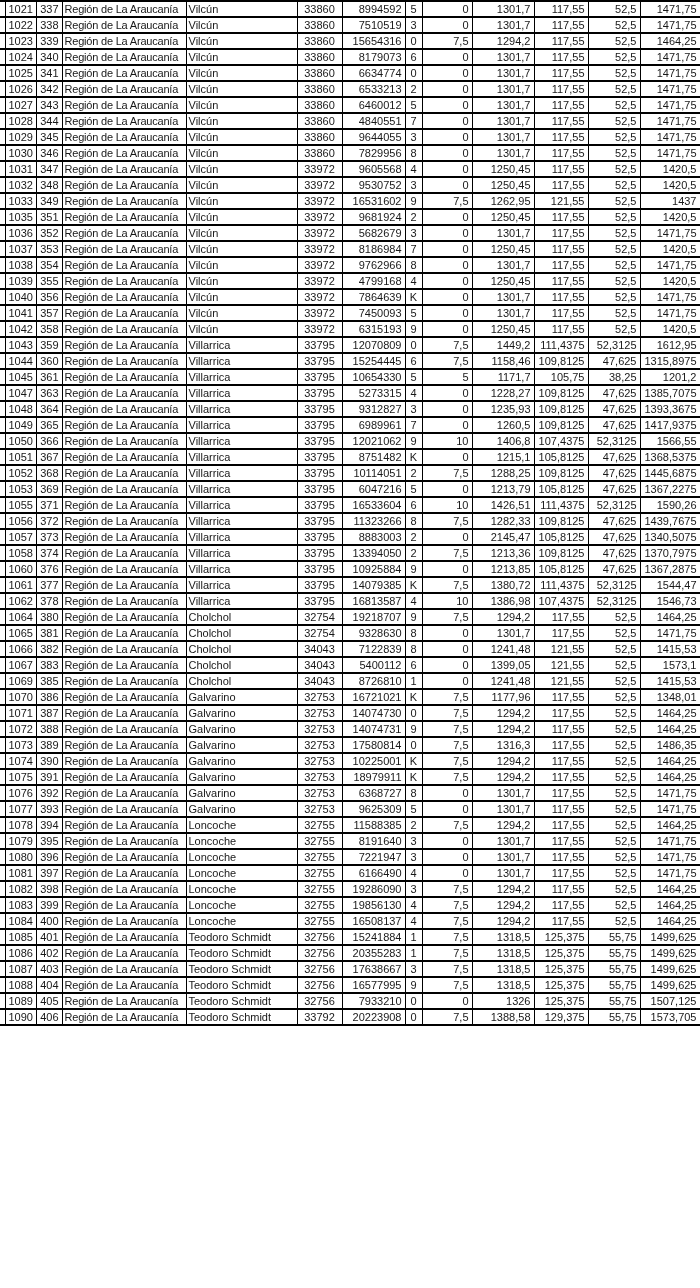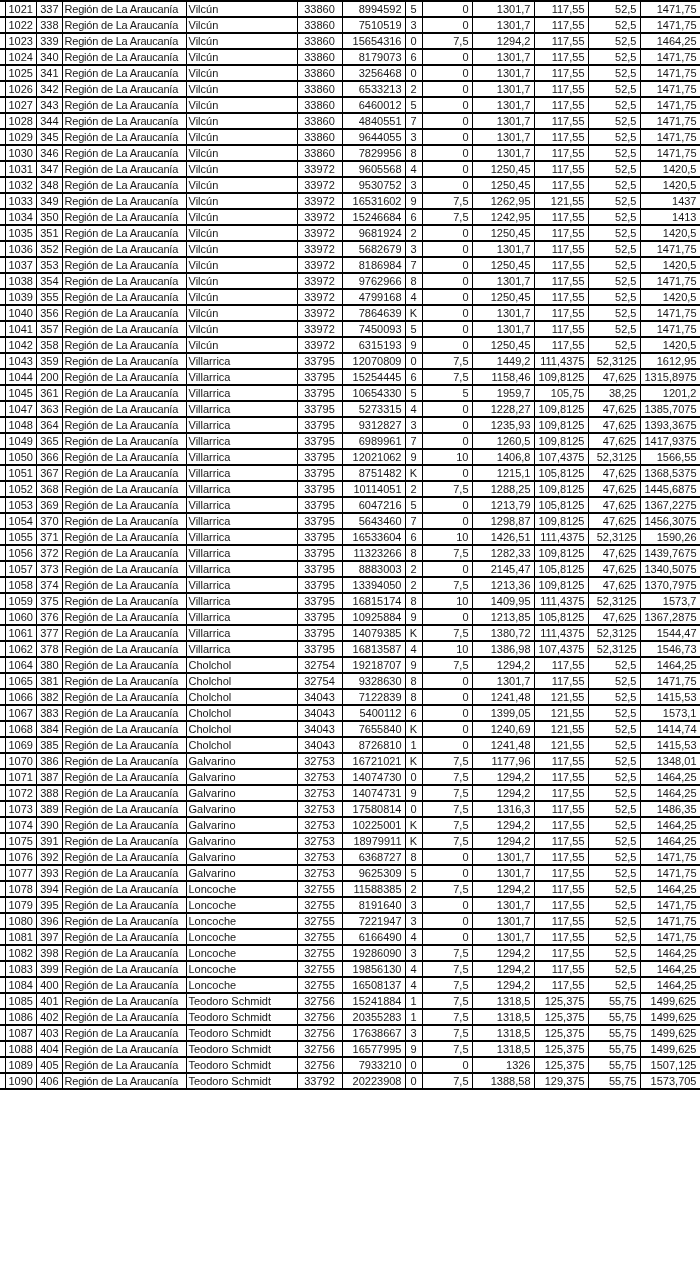--- a/index.html
+++ b/index.html
@@ -125,21 +125,21 @@
     <td class="num">1471,75</td>
   </tr>
 
   <tr>
     <td class="c-sliver"></td>
     <td class="num">1025</td>
     <td class="num">341</td>
     <td class="txt c-region">Región de La Araucanía</td>
     <td class="txt">Vilcún</td>
     <td class="ctr">33860</td>
-    <td class="num">3256468</td>
+    <td class="num">6634774</td>
     <td class="ctr">0</td>
     <td class="num">0</td>
     <td class="num">1301,7</td>
     <td class="num">117,55</td>
     <td class="num">52,5</td>
     <td class="num">1471,75</td>
   </tr>
 
   <tr>
     <td class="c-sliver"></td>
@@ -262,35 +262,20 @@
     <td class="ctr">33972</td>
     <td class="num">16531602</td>
     <td class="ctr">9</td>
     <td class="num">7,5</td>
     <td class="num">1262,95</td>
     <td class="num">121,55</td>
     <td class="num">52,5</td>
     <td class="num">1437</td>
   </tr>
 
-  <tr>
-    <td class="c-sliver"></td>
-    <td class="num">1034</td>
-    <td class="num">350</td>
-    <td class="txt c-region">Región de La Araucanía</td>
-    <td class="txt">Vilcún</td>
-    <td class="ctr">33972</td>
-    <td class="num">15246684</td>
-    <td class="ctr">6</td>
-    <td class="num">7,5</td>
-    <td class="num">1242,95</td>
-    <td class="num">117,55</td>
-    <td class="num">52,5</td>
-    <td class="num">1413</td>
-  </tr>
 
   <tr>
     <td class="c-sliver"></td>
     <td class="num">1035</td>
     <td class="num">351</td>
     <td class="txt c-region">Región de La Araucanía</td>
     <td class="txt">Vilcún</td>
     <td class="ctr">33972</td>
     <td class="num">9681924</td>
     <td class="ctr">2</td>
@@ -425,21 +410,21 @@
     <td class="num">7,5</td>
     <td class="num">1449,2</td>
     <td class="num">111,4375</td>
     <td class="num">52,3125</td>
     <td class="num">1612,95</td>
   </tr>
 
   <tr>
     <td class="c-sliver"></td>
     <td class="num">1044</td>
-    <td class="num">200</td>
+    <td class="num">360</td>
     <td class="txt c-region">Región de La Araucanía</td>
     <td class="txt">Villarrica</td>
     <td class="ctr">33795</td>
     <td class="num">15254445</td>
     <td class="ctr">6</td>
     <td class="num">7,5</td>
     <td class="num">1158,46</td>
     <td class="num">109,8125</td>
     <td class="num">47,625</td>
     <td class="num">1315,8975</td>
@@ -448,21 +433,21 @@
   <tr>
     <td class="c-sliver"></td>
     <td class="num">1045</td>
     <td class="num">361</td>
     <td class="txt c-region">Región de La Araucanía</td>
     <td class="txt">Villarrica</td>
     <td class="ctr">33795</td>
     <td class="num">10654330</td>
     <td class="ctr">5</td>
     <td class="num">5</td>
-    <td class="num">1959,7</td>
+    <td class="num">1171,7</td>
     <td class="num">105,75</td>
     <td class="num">38,25</td>
     <td class="num">1201,2</td>
   </tr>
 
 
   <tr>
     <td class="c-sliver"></td>
     <td class="num">1047</td>
     <td class="num">363</td>
@@ -567,35 +552,20 @@
     <td class="ctr">33795</td>
     <td class="num">6047216</td>
     <td class="ctr">5</td>
     <td class="num">0</td>
     <td class="num">1213,79</td>
     <td class="num">105,8125</td>
     <td class="num">47,625</td>
     <td class="num">1367,2275</td>
   </tr>
 
-  <tr>
-    <td class="c-sliver"></td>
-    <td class="num">1054</td>
-    <td class="num">370</td>
-    <td class="txt c-region">Región de La Araucanía</td>
-    <td class="txt">Villarrica</td>
-    <td class="ctr">33795</td>
-    <td class="num">5643460</td>
-    <td class="ctr">7</td>
-    <td class="num">0</td>
-    <td class="num">1298,87</td>
-    <td class="num">109,8125</td>
-    <td class="num">47,625</td>
-    <td class="num">1456,3075</td>
-  </tr>
 
   <tr>
     <td class="c-sliver"></td>
     <td class="num">1055</td>
     <td class="num">371</td>
     <td class="txt c-region">Región de La Araucanía</td>
     <td class="txt">Villarrica</td>
     <td class="ctr">33795</td>
     <td class="num">16533604</td>
     <td class="ctr">6</td>
@@ -647,35 +617,20 @@
     <td class="ctr">33795</td>
     <td class="num">13394050</td>
     <td class="ctr">2</td>
     <td class="num">7,5</td>
     <td class="num">1213,36</td>
     <td class="num">109,8125</td>
     <td class="num">47,625</td>
     <td class="num">1370,7975</td>
   </tr>
 
-  <tr>
-    <td class="c-sliver"></td>
-    <td class="num">1059</td>
-    <td class="num">375</td>
-    <td class="txt c-region">Región de La Araucanía</td>
-    <td class="txt">Villarrica</td>
-    <td class="ctr">33795</td>
-    <td class="num">16815174</td>
-    <td class="ctr">8</td>
-    <td class="num">10</td>
-    <td class="num">1409,95</td>
-    <td class="num">111,4375</td>
-    <td class="num">52,3125</td>
-    <td class="num">1573,7</td>
-  </tr>
 
   <tr>
     <td class="c-sliver"></td>
     <td class="num">1060</td>
     <td class="num">376</td>
     <td class="txt c-region">Región de La Araucanía</td>
     <td class="txt">Villarrica</td>
     <td class="ctr">33795</td>
     <td class="num">10925884</td>
     <td class="ctr">9</td>
@@ -776,35 +731,20 @@
     <td class="ctr">34043</td>
     <td class="num">5400112</td>
     <td class="ctr">6</td>
     <td class="num">0</td>
     <td class="num">1399,05</td>
     <td class="num">121,55</td>
     <td class="num">52,5</td>
     <td class="num">1573,1</td>
   </tr>
 
-  <tr>
-    <td class="c-sliver"></td>
-    <td class="num">1068</td>
-    <td class="num">384</td>
-    <td class="txt c-region">Región de La Araucanía</td>
-    <td class="txt">Cholchol</td>
-    <td class="ctr">34043</td>
-    <td class="num">7655840</td>
-    <td class="ctr">K</td>
-    <td class="num">0</td>
-    <td class="num">1240,69</td>
-    <td class="num">121,55</td>
-    <td class="num">52,5</td>
-    <td class="num">1414,74</td>
-  </tr>
 
   <tr>
     <td class="c-sliver"></td>
     <td class="num">1069</td>
     <td class="num">385</td>
     <td class="txt c-region">Región de La Araucanía</td>
     <td class="txt">Cholchol</td>
     <td class="ctr">34043</td>
     <td class="num">8726810</td>
     <td class="ctr">1</td>

